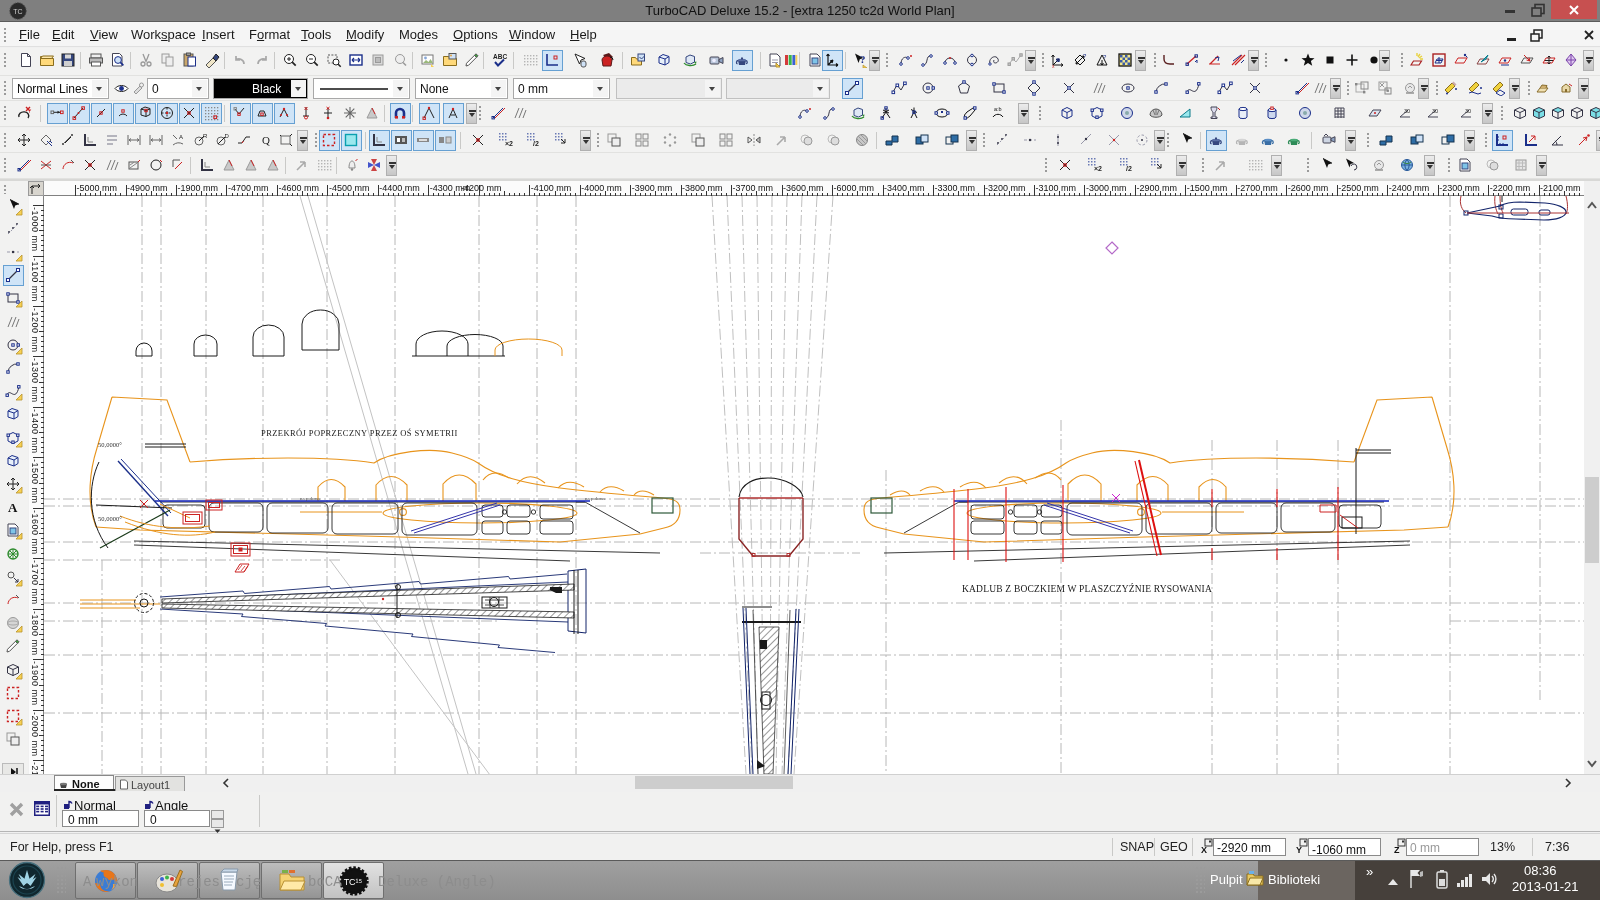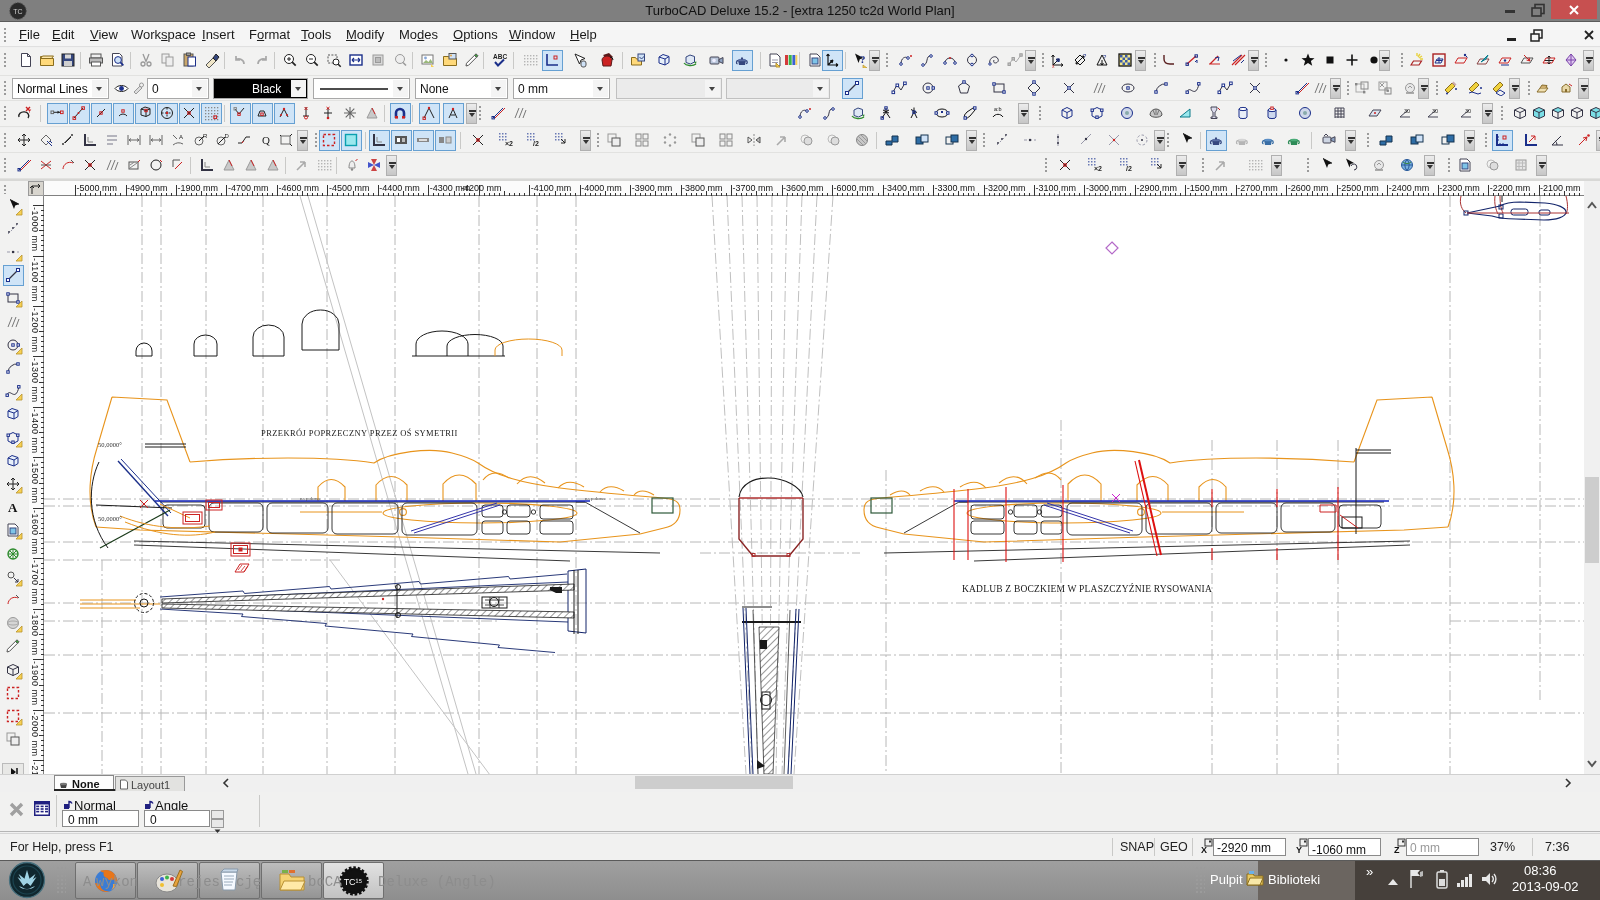--- a/index.html
+++ b/index.html
@@ -2718,21 +2718,21 @@
     <span style="position:absolute;left:3px;top:4px">-1060 mm</span>
   </div>
 <svg class="abs" style="left:1393px;top:838px" width="14" height="17">
     <rect x="5" y="1" width="7" height="7" fill="none" stroke="#333"></rect>
     <rect x="9" y="2.5" width="2" height="2" fill="#333"></rect>
     <text x="1" y="15" font-size="9" font-weight="bold" fill="#111" font-family="Liberation Sans">Z</text>
   </svg>
 <div class="field" style="left:1406px;top:838px;width:73px;height:18px;font-size:12px;color:#999">
     <span style="position:absolute;left:3px;top:2px">0 mm</span>
   </div>
-<div class="abs" style="left:1490px;top:840px;font-size:12.5px;color:#222">37%</div>
+<div class="abs" style="left:1490px;top:840px;font-size:12.5px;color:#222">13%</div>
 <div class="sep" style="left:1532px;top:838px;height:18px"></div>
 <div class="abs" style="left:1545px;top:840px;font-size:12.5px;color:#222">7:36</div>
 <div class="abs" style="left:0;top:860px;width:1600px;height:40px;background:linear-gradient(#a0a0a0,#8e8e8e)"></div>
 <div class="abs" style="left:1258px;top:860px;width:97px;height:40px;background:#6b6560"></div>
 <div class="abs" style="left:1355px;top:860px;width:245px;height:40px;background:#46403b"></div>
 <div class="abs" style="left:0;top:860px;width:1600px;height:1px;background:#5a5a5a"></div>
 <svg class="abs" style="left:6px;top:861px" width="42" height="38">
     <circle cx="21" cy="19" r="17.5" fill="#10272e"></circle>
     <circle cx="21" cy="19" r="17.5" fill="none" stroke="#47707e" stroke-width="1.3"></circle>
     <circle cx="21" cy="19" r="14" fill="none" stroke="#1c4450" stroke-width="1.2"></circle>
@@ -2820,12 +2820,12 @@
       <rect x="5" y="9" width="3" height="7"></rect>
       <rect x="9" y="6" width="3" height="10"></rect>
       <rect x="13" y="3" width="3" height="13"></rect>
     </g>
   </svg>
 <svg class="abs" style="left:1480px;top:870px" width="18" height="18">
     <path d="M2 7 h4 l4-4 v12 l-4-4 H2z" fill="#e8e8e8"></path>
     <path d="M12 6 a4.5 4.5 0 0 1 0 6 M14 4 a7.5 7.5 0 0 1 0 10" fill="none" stroke="#e8e8e8" stroke-width="1.4"></path>
   </svg>
 <div class="tw" style="left:1524px;top:863px;font-size:13px">08:36</div>
-<div class="tw" style="left:1512px;top:879px;font-size:13px">2013-09-02</div>
+<div class="tw" style="left:1512px;top:879px;font-size:13px">2013-01-21</div>
 </body></html>

